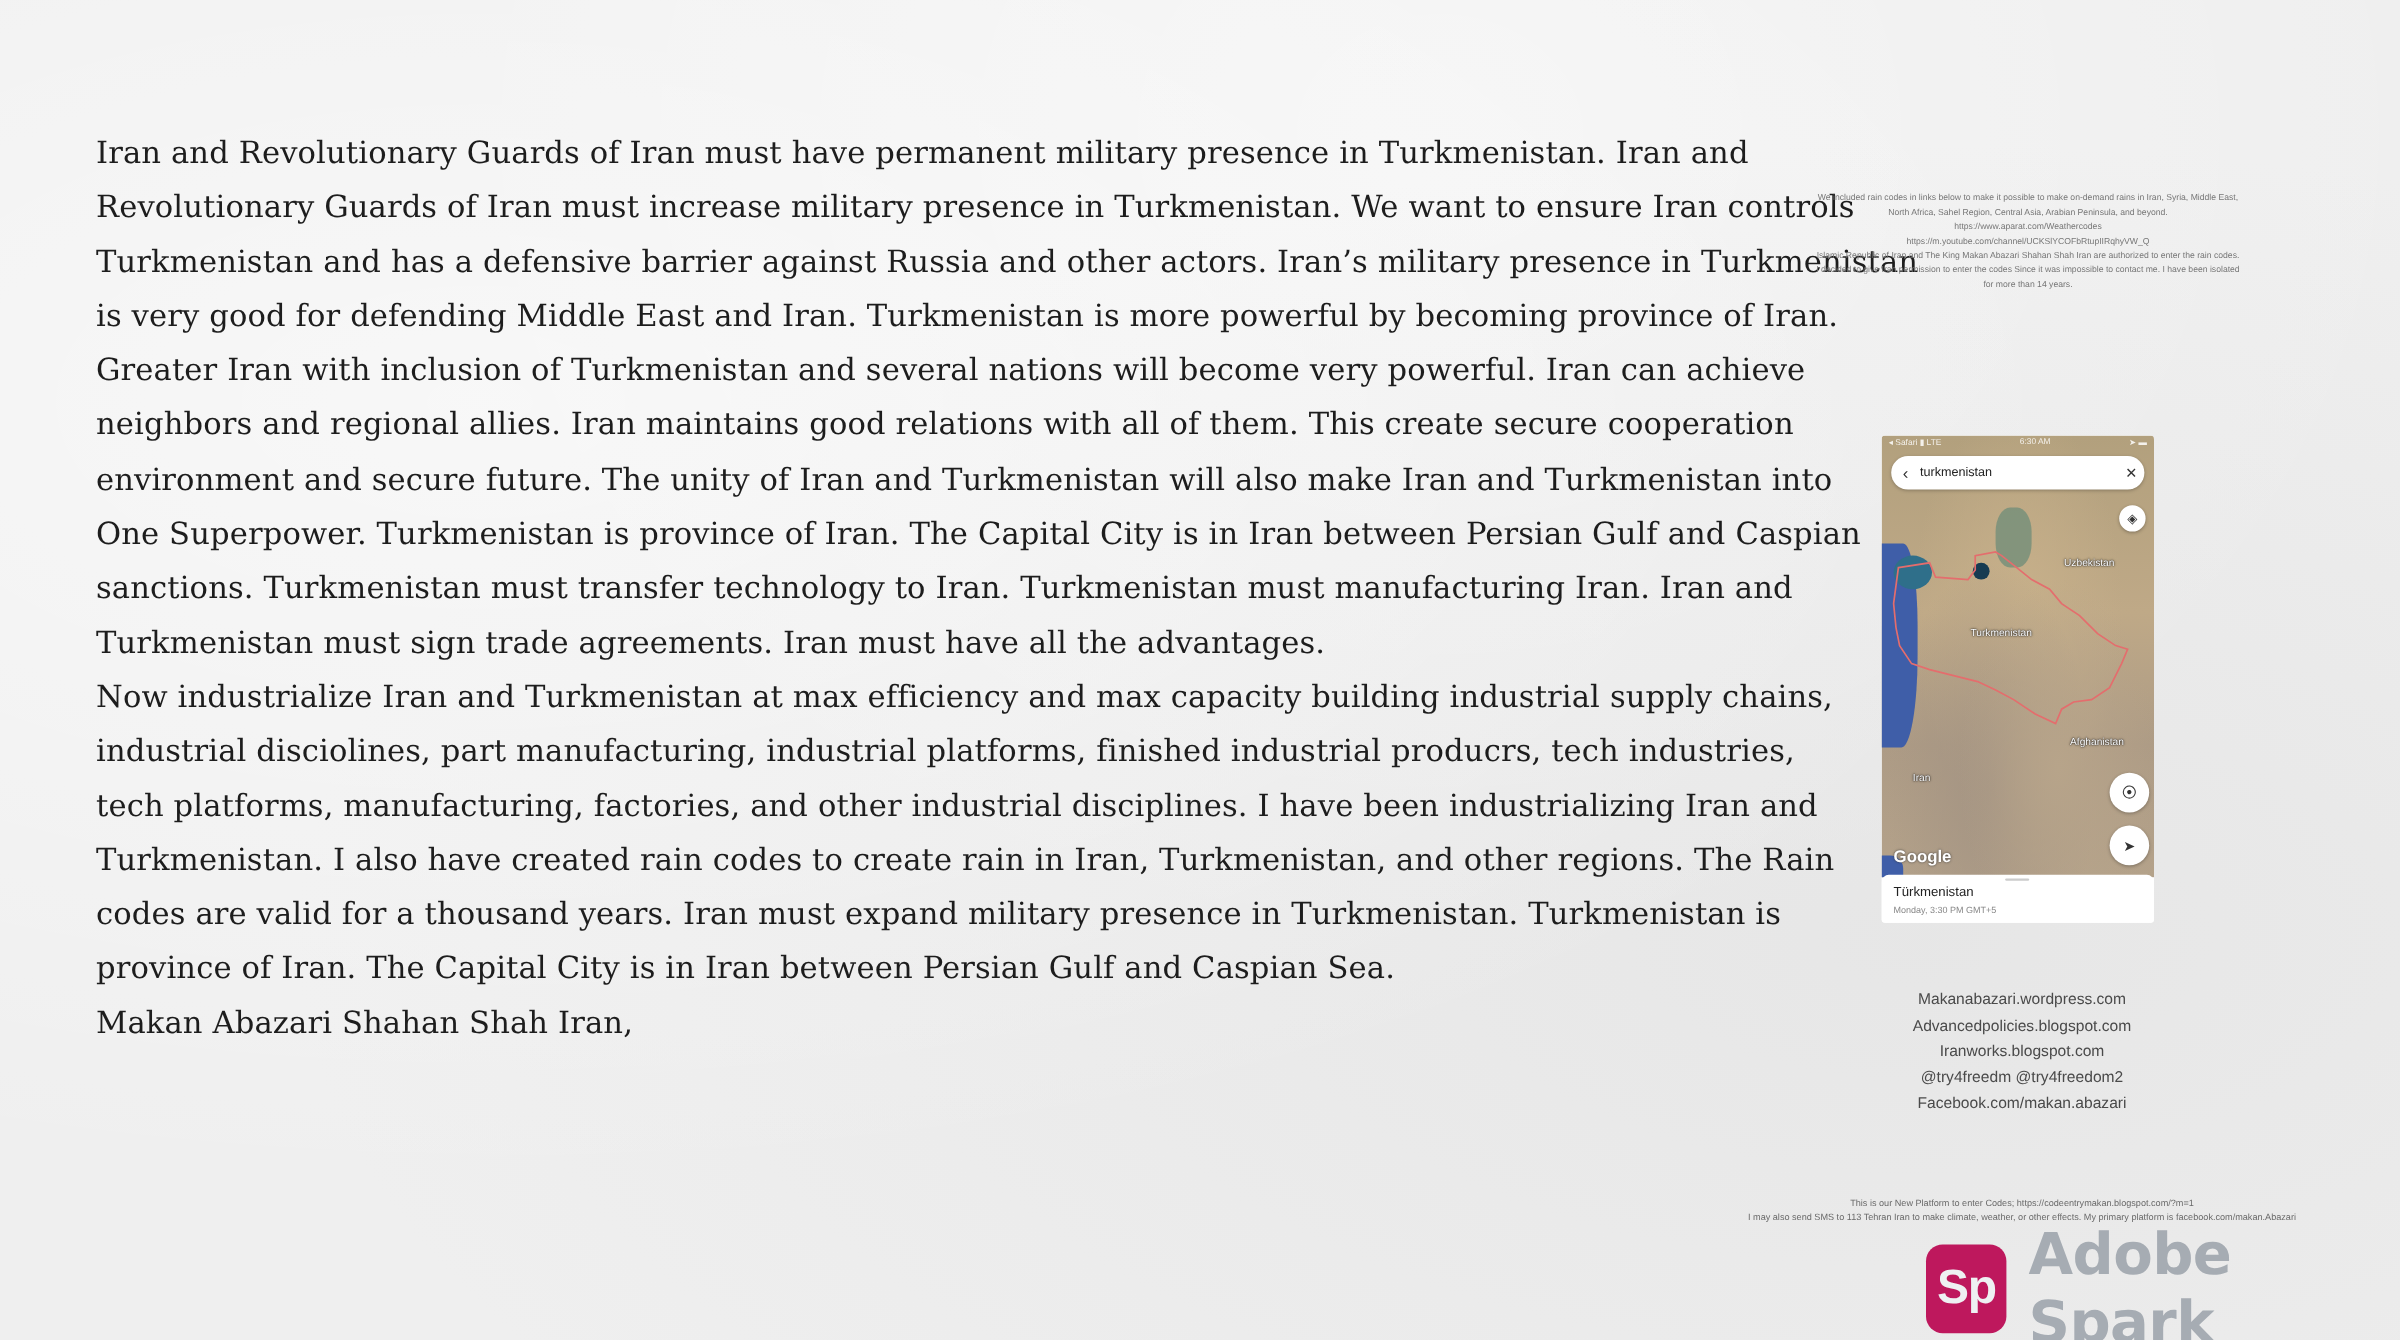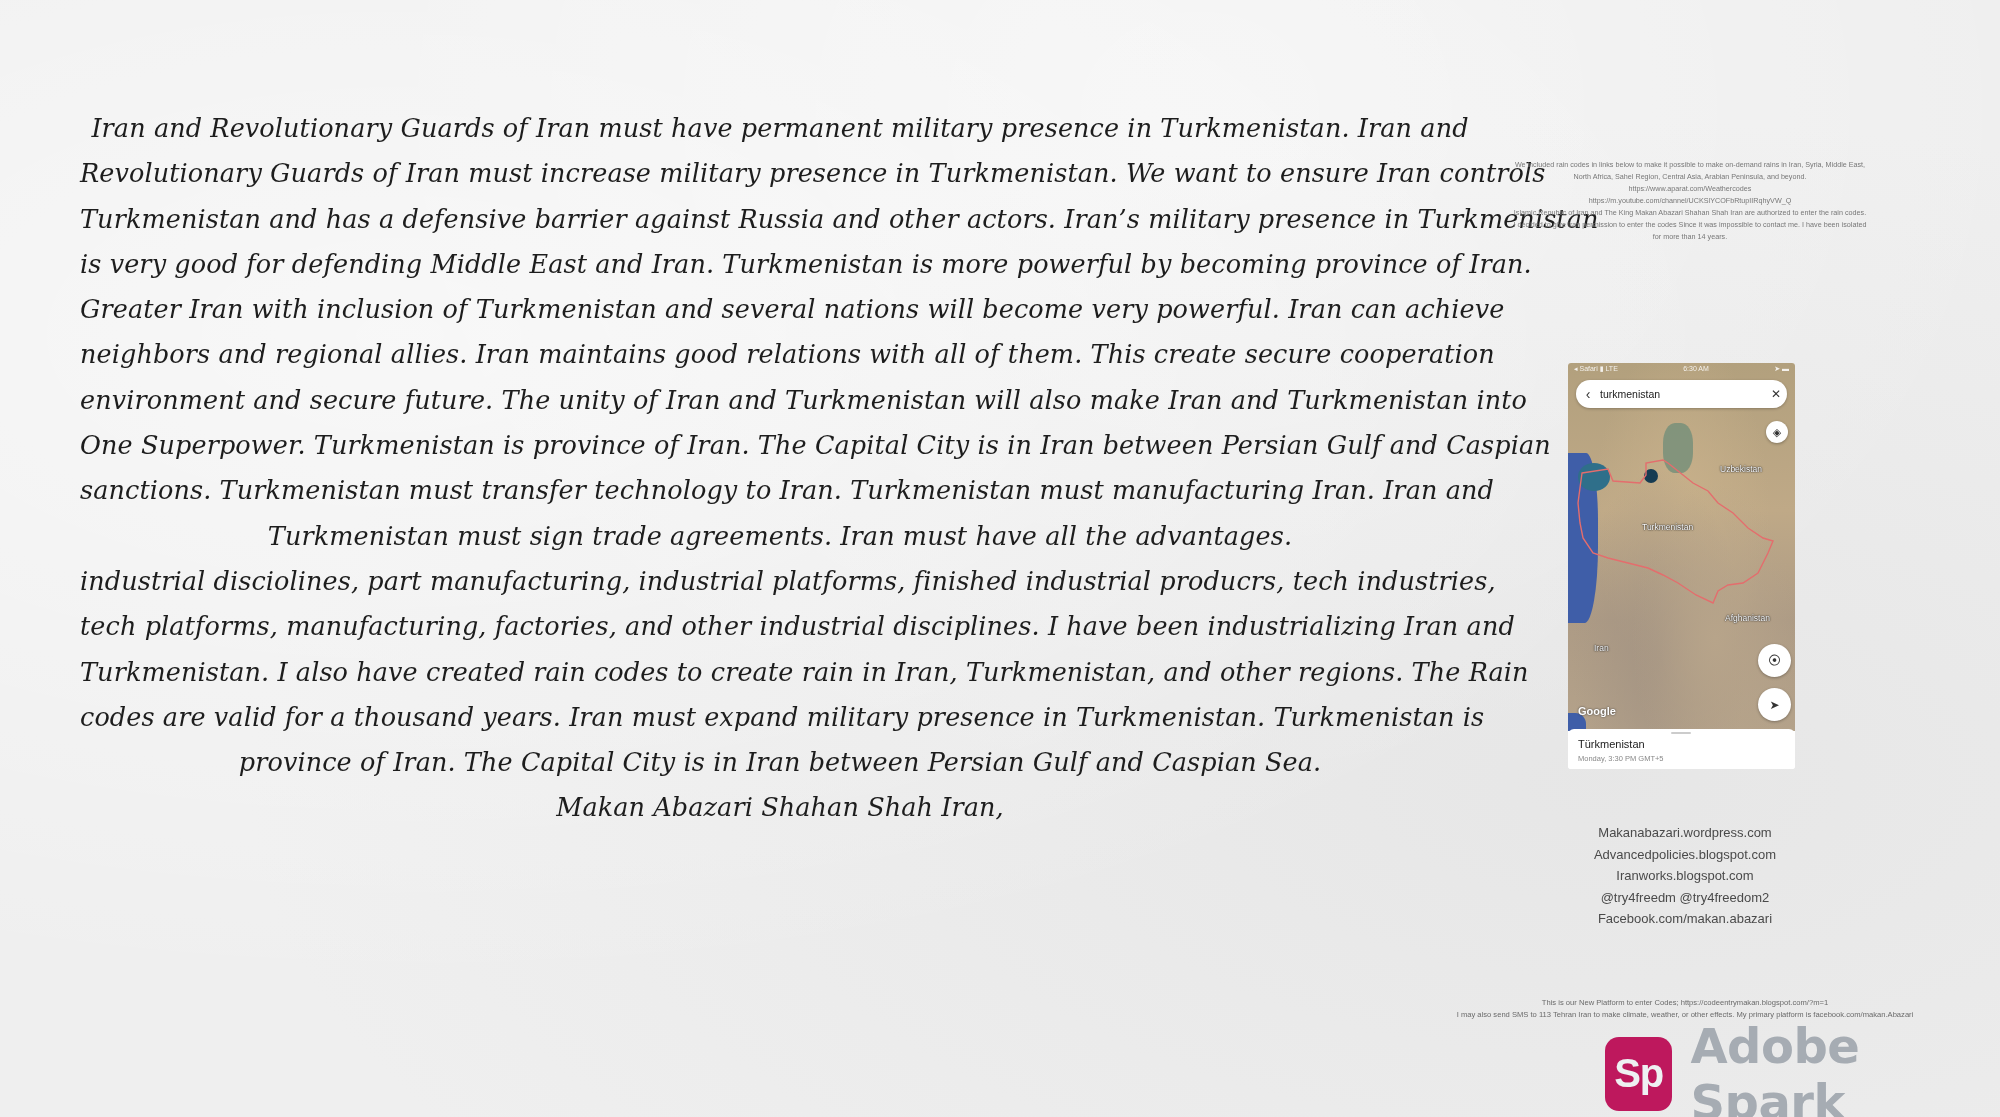--- a/index.html
+++ b/index.html
@@ -7,24 +7,23 @@
     width: 2000px; height: 1117px; overflow: hidden; position: relative;
     background: #efefef;
     background-image:
       radial-gradient(ellipse at 20% 30%, rgba(255,255,255,0.55) 0%, rgba(255,255,255,0) 60%),
       radial-gradient(ellipse at 80% 70%, rgba(220,220,220,0.45) 0%, rgba(220,220,220,0) 60%),
       radial-gradient(ellipse at 60% 10%, rgba(255,255,255,0.4) 0%, rgba(255,255,255,0) 50%);
     font-family: "Liberation Sans", sans-serif;
   }
   .main-text {
     position: absolute; left: 80px; top: 106px; width: 1400px;
-    font-family: "DejaVu Serif", serif; font-style: italic;
+    font-family: "DejaVu Serif", serif; 
     font-size: 25.5px; line-height: 45.3px; color: #1d1d1d;
     letter-spacing: 0.1px;
-    text-align: center;
   }
   .main-text .line { display: block; white-space: nowrap; }
 
   .notice {
     position: absolute; left: 1500px; top: 159px; width: 380px;
     text-align: center; font-size: 7.2px; line-height: 12px; color: #777;
   }
   .notice .line { display: block; white-space: nowrap; }
 
   .phone {
@@ -74,21 +73,21 @@
     color: #333;
   }
   .layers-btn { left: 198px; top: 58px; width: 22px; height: 22px; font-size: 11px; }
   .locate-btn { left: 190px; top: 281px; width: 33px; height: 33px; font-size: 13px; }
   .nav-btn { left: 190px; top: 325px; width: 33px; height: 33px; font-size: 12px; }
 
   .map-label {
     position: absolute; font-size: 8.5px; color: #fff; font-weight: normal;
     text-shadow: 0 0 2px #222, 0 0 1px #000;
   }
-  .google-logo { position: absolute; left: 10px; top: 342px; font-size: 11px; color: #fff; font-weight: bold; text-shadow: 0 0 2px #333; }
+  .google-logo { position: absolute; left: 10px; top: 342px; font-size: 14px; color: #fff; font-weight: bold; text-shadow: 0 0 2px #333; }
 
   .sheet {
     position: absolute; left: 0; top: 366px; width: 227px; height: 48px;
     background: #fff; border-radius: 6px 6px 0 0; text-align: center;
   }
   .sheet .handle { position: absolute; left: 103px; top: 3px; width: 20px; height: 2px; background: #ccc; border-radius: 1px; }
   .sheet .place { position: absolute; left: 10px; top: 9px; font-size: 11px; color: #222; }
   .sheet .time { position: absolute; left: 10px; top: 25px; font-size: 7.5px; color: #888; }
 
   .links {
@@ -123,20 +122,21 @@
   <span class="line">Iran and Revolutionary Guards of Iran must have permanent military presence in Turkmenistan. Iran and</span>
   <span class="line">Revolutionary Guards of Iran must increase military presence in Turkmenistan. We want to ensure Iran controls</span>
   <span class="line">Turkmenistan and has a defensive barrier against Russia and other actors. Iran’s military presence in Turkmenistan</span>
   <span class="line">is very good for defending Middle East and Iran. Turkmenistan is more powerful by becoming province of Iran.</span>
   <span class="line">Greater Iran with inclusion of Turkmenistan and several nations will become very powerful. Iran can achieve</span>
   <span class="line">neighbors and regional allies. Iran maintains good relations with all of them. This create secure cooperation</span>
   <span class="line">environment and secure future. The unity of Iran and Turkmenistan will also make Iran and Turkmenistan into</span>
   <span class="line">One Superpower. Turkmenistan is province of Iran. The Capital City is in Iran between Persian Gulf and Caspian</span>
   <span class="line">sanctions. Turkmenistan must transfer technology to Iran. Turkmenistan must manufacturing Iran. Iran and</span>
   <span class="line">Turkmenistan must sign trade agreements. Iran must have all the advantages.</span>
+  <span class="line">Now industrialize Iran and Turkmenistan at max efficiency and max capacity building industrial supply chains,</span>
   <span class="line">industrial disciolines, part manufacturing, industrial platforms, finished industrial producrs, tech industries,</span>
   <span class="line">tech platforms, manufacturing, factories, and other industrial disciplines. I have been industrializing Iran and</span>
   <span class="line">Turkmenistan. I also have created rain codes to create rain in Iran, Turkmenistan, and other regions. The Rain</span>
   <span class="line">codes are valid for a thousand years. Iran must expand military presence in Turkmenistan. Turkmenistan is</span>
   <span class="line">province of Iran. The Capital City is in Iran between Persian Gulf and Caspian Sea.</span>
   <span class="line">Makan Abazari Shahan Shah Iran,</span>
 </div>
 
 <div class="notice">
   <span class="line">We included rain codes in links below to make it possible to make on-demand rains in Iran, Syria, Middle East,</span>

